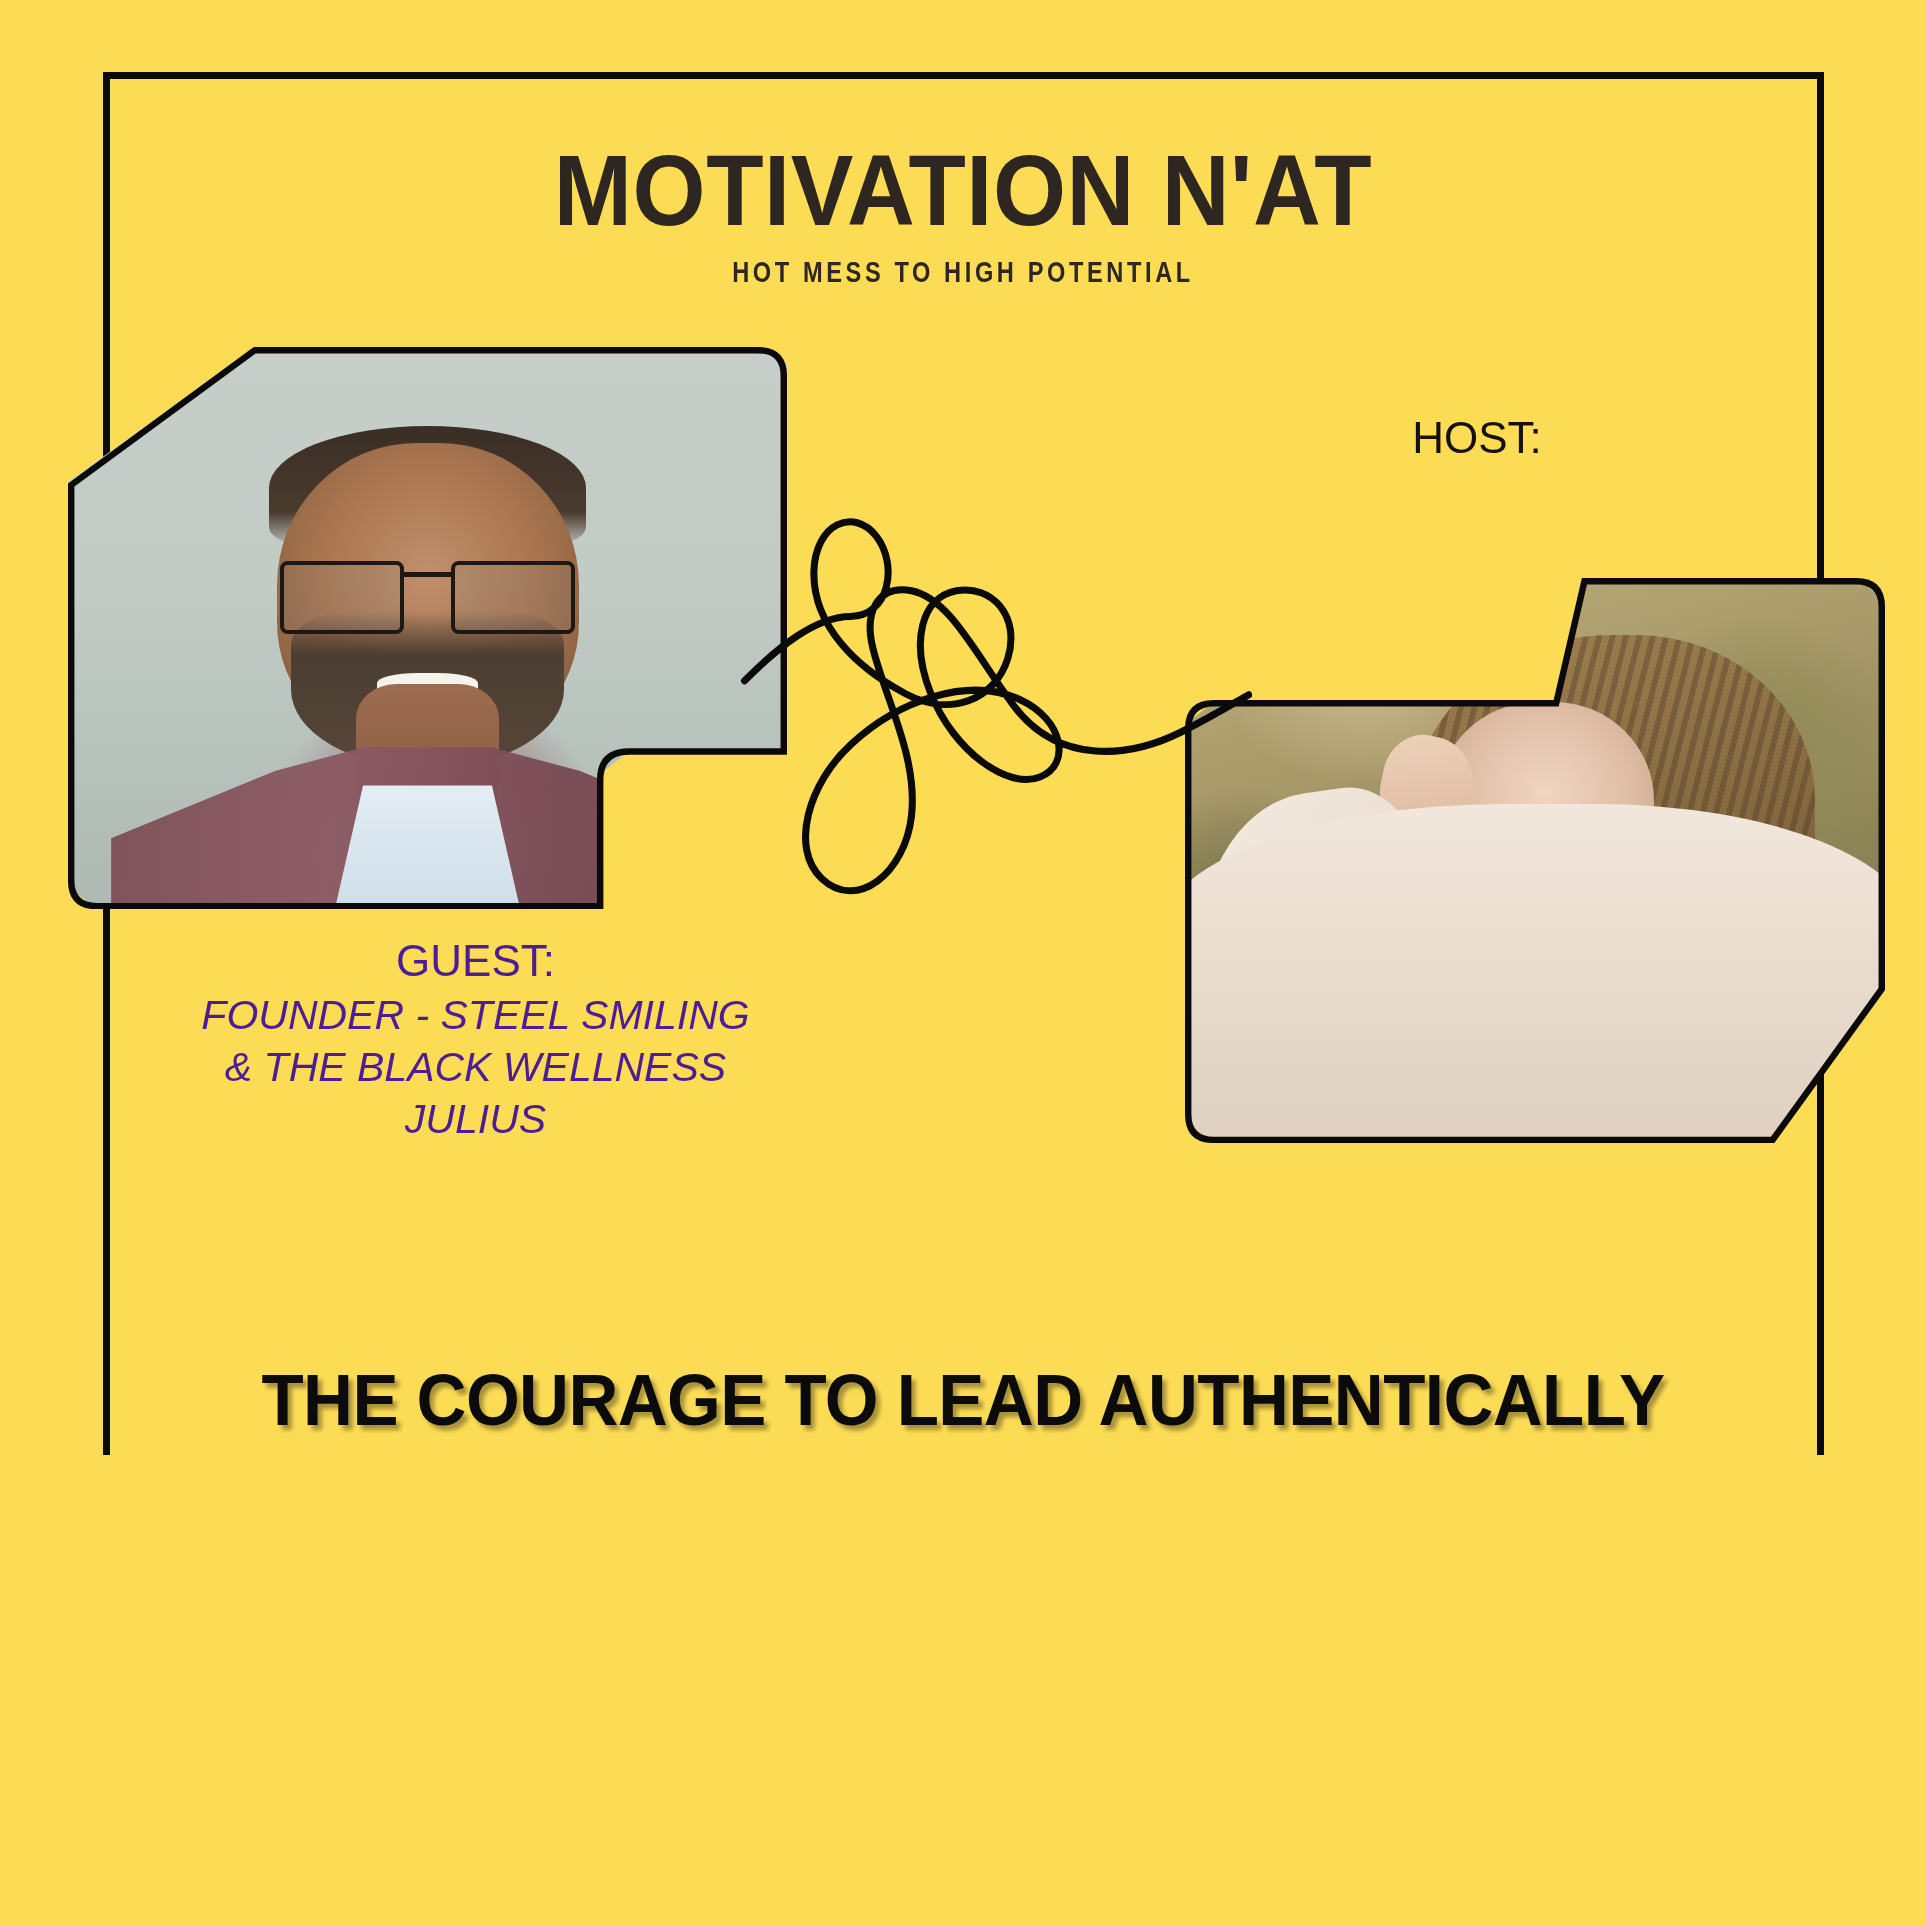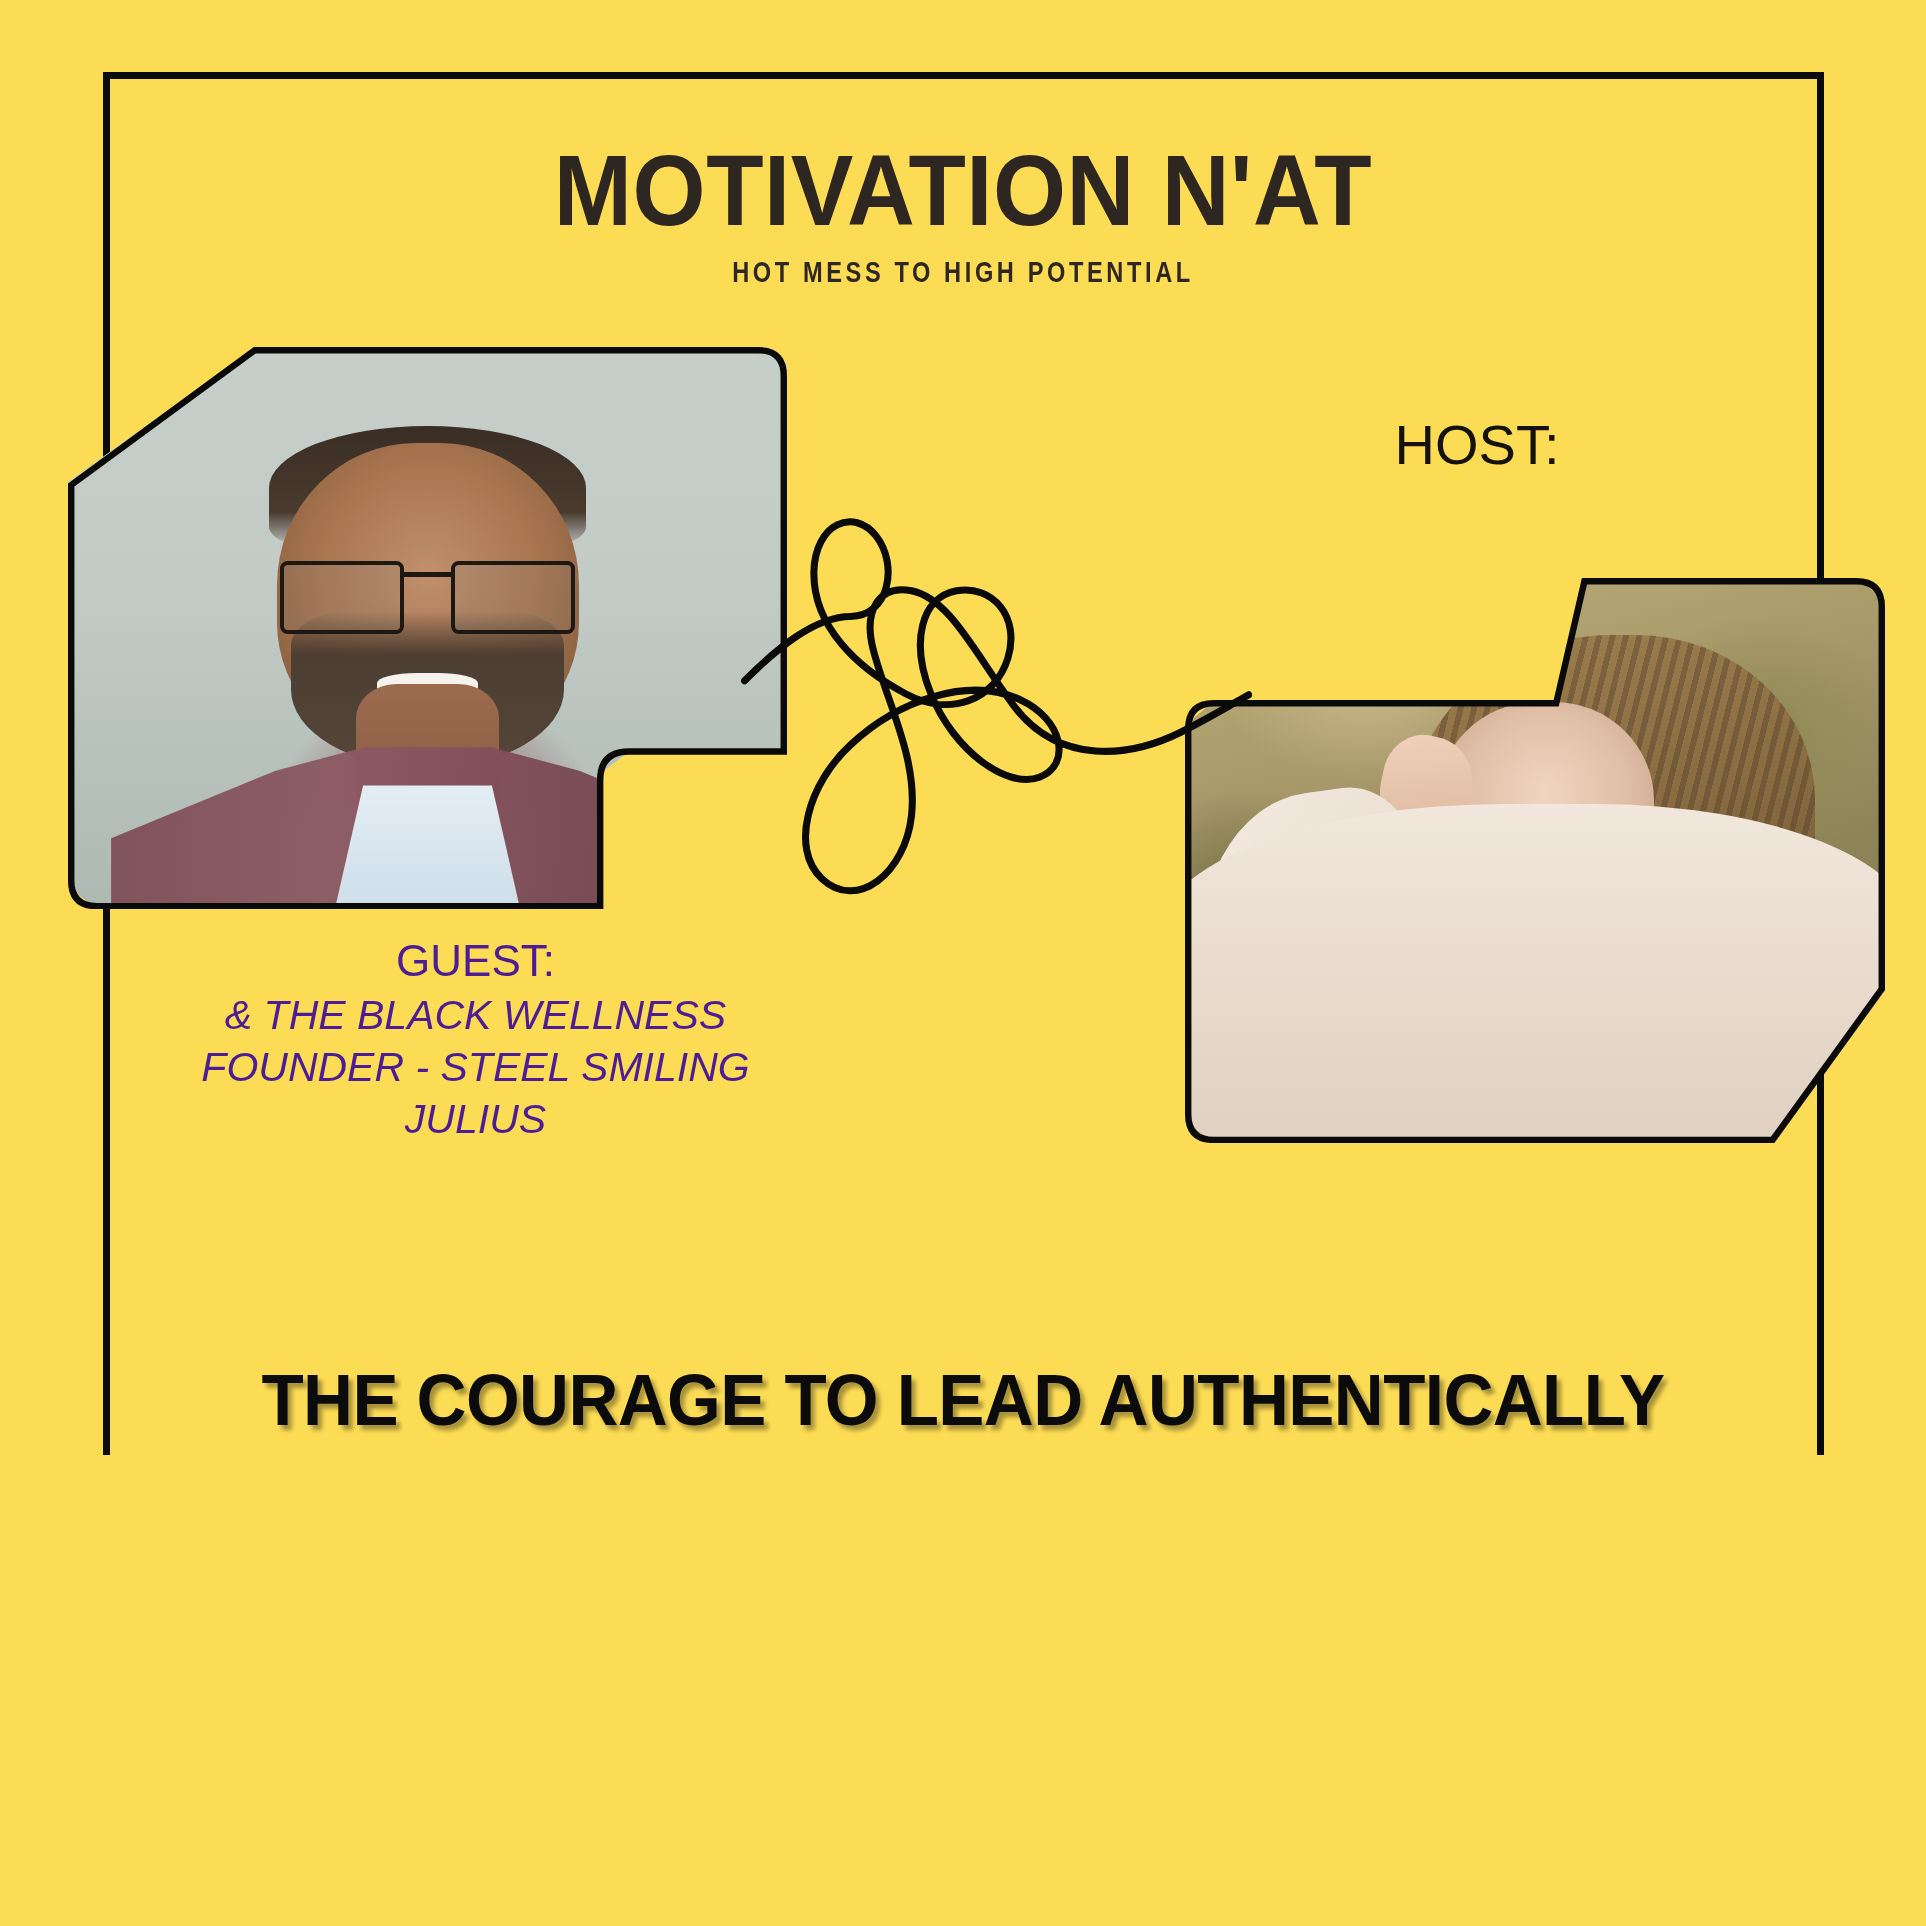--- a/index.html
+++ b/index.html
@@ -242,21 +242,21 @@
   }
 
   
   .credit-block { position: absolute; }
   #host-credit {
     left: 1156px;
     top: 411px;
     width: 642px;
     text-align: center;
     color: #15120E;
-    font-size: 56px;
+    font-size: 44px;
     line-height: 1.22;
     font-weight: 400;
   }
   #guest-credit {
     left: 116px;
     top: 934px;
     width: 719px;
     text-align: center;
     color: #4c1d95;
     font-size: 44px;
@@ -399,22 +399,22 @@
              C 500 432, 610 420, 690 380
              C 745 352, 780 330, 795 322" fill="none" stroke="#0A0A0A" stroke-width="11" stroke-linecap="round"></path>
   </svg>
 
   <div class="credit-block" id="host-credit">
     <span>HOST:</span><br>
   </div>
 
   <div class="credit-block" id="guest-credit">
     <span>GUEST:</span><br>
+    <span class="role">FOUNDER - STEEL SMILING</span>
     <span class="role">&amp; THE BLACK WELLNESS</span>
-    <span class="role">FOUNDER - STEEL SMILING</span>
     <span class="role">JULIUS</span>
   </div>
 
   <div id="episode-title">THE COURAGE TO LEAD AUTHENTICALLY</div>
 
   <div id="progress-track">
     <div id="progress-fill" style="width: calc(48% + 11.6px);"></div>
   </div>
 
   <div id="controls">

